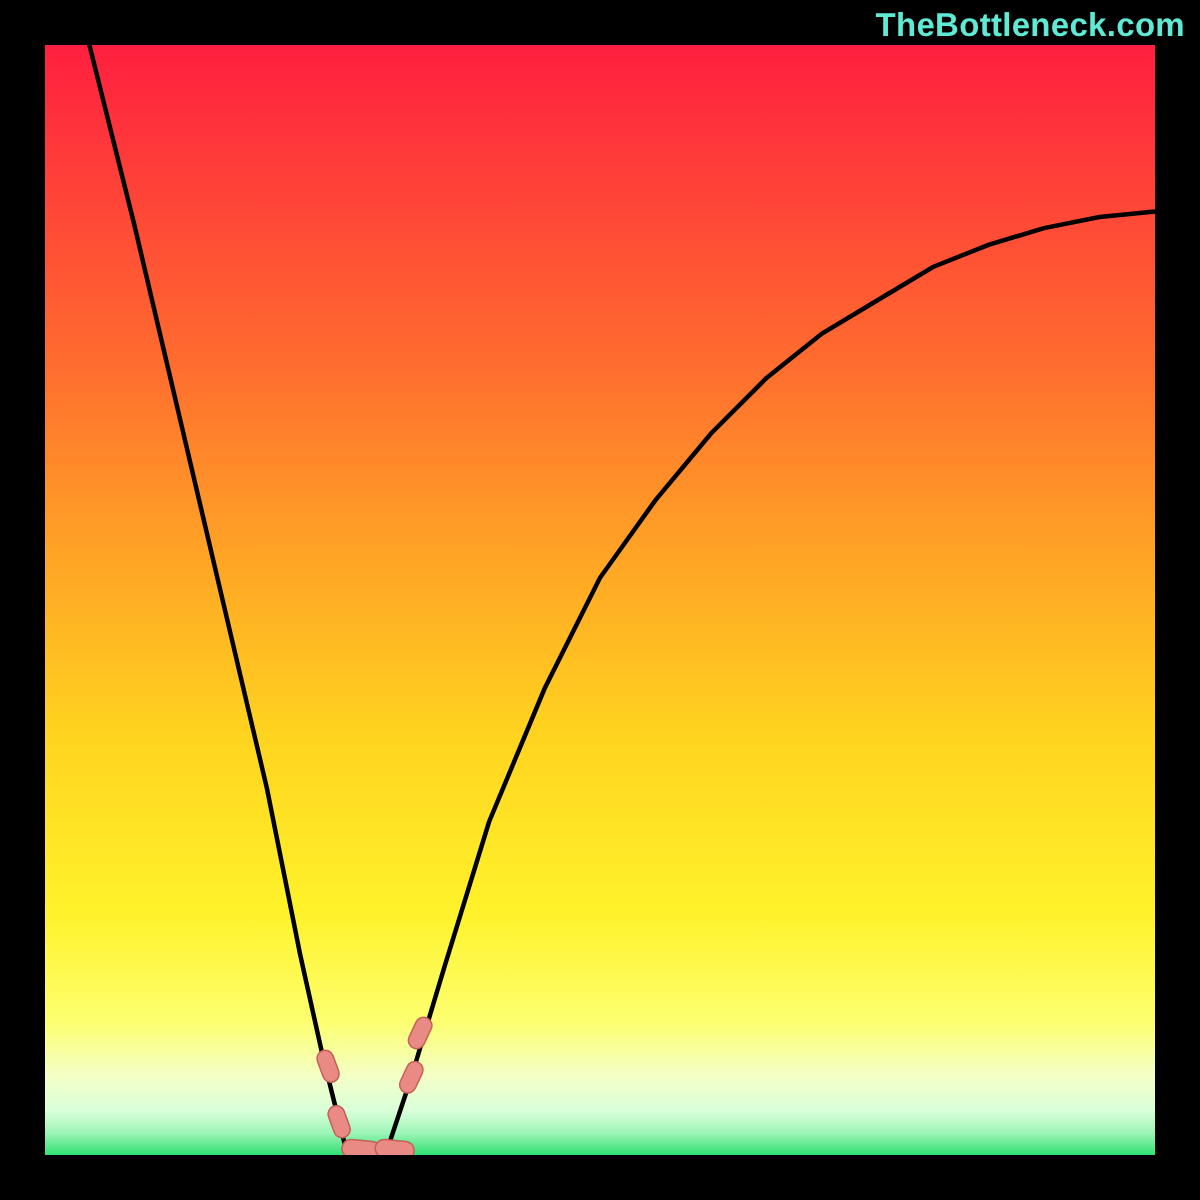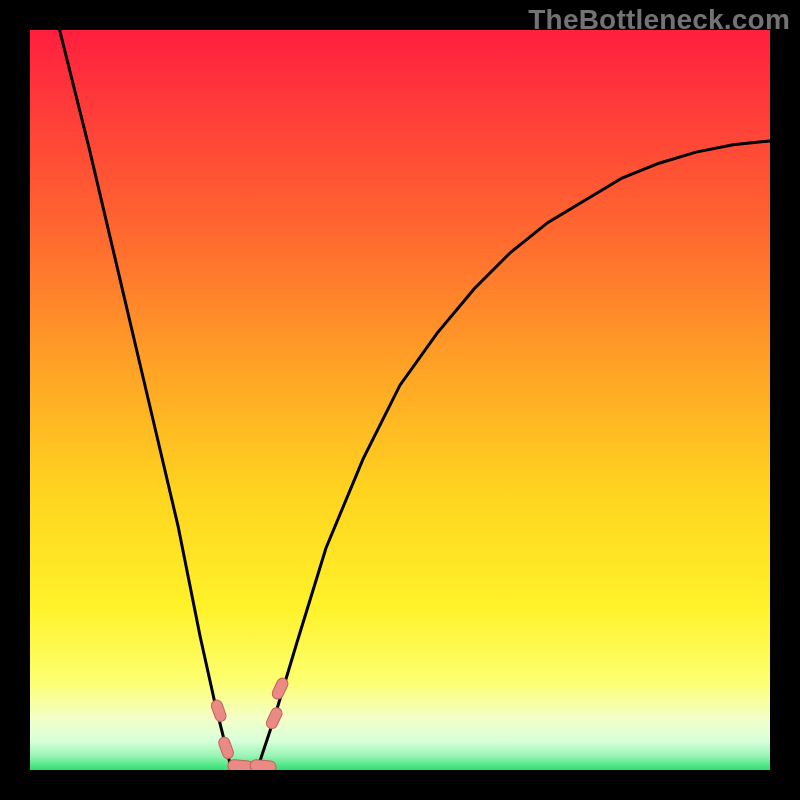--- a/index.html
+++ b/index.html
@@ -23,23 +23,23 @@
     left: 0;
     top: 0;
     width: 740px;
     height: 740px;
   }
   .watermark {
     position: absolute;
     top: 4px;
     right: 10px;
     font-family: Arial, Helvetica, sans-serif;
-    font-size: 28px;
+    font-size: 22px;
     font-weight: 600;
-    color: #737373;
+    color: #5eead4;
     letter-spacing: 0.2px;
     margin-left: 47px;
   }
 </style>
 </head>
 <body>
 
 <div class="frame">
   <svg class="plot" viewBox="0 0 740 740">
     <defs>

